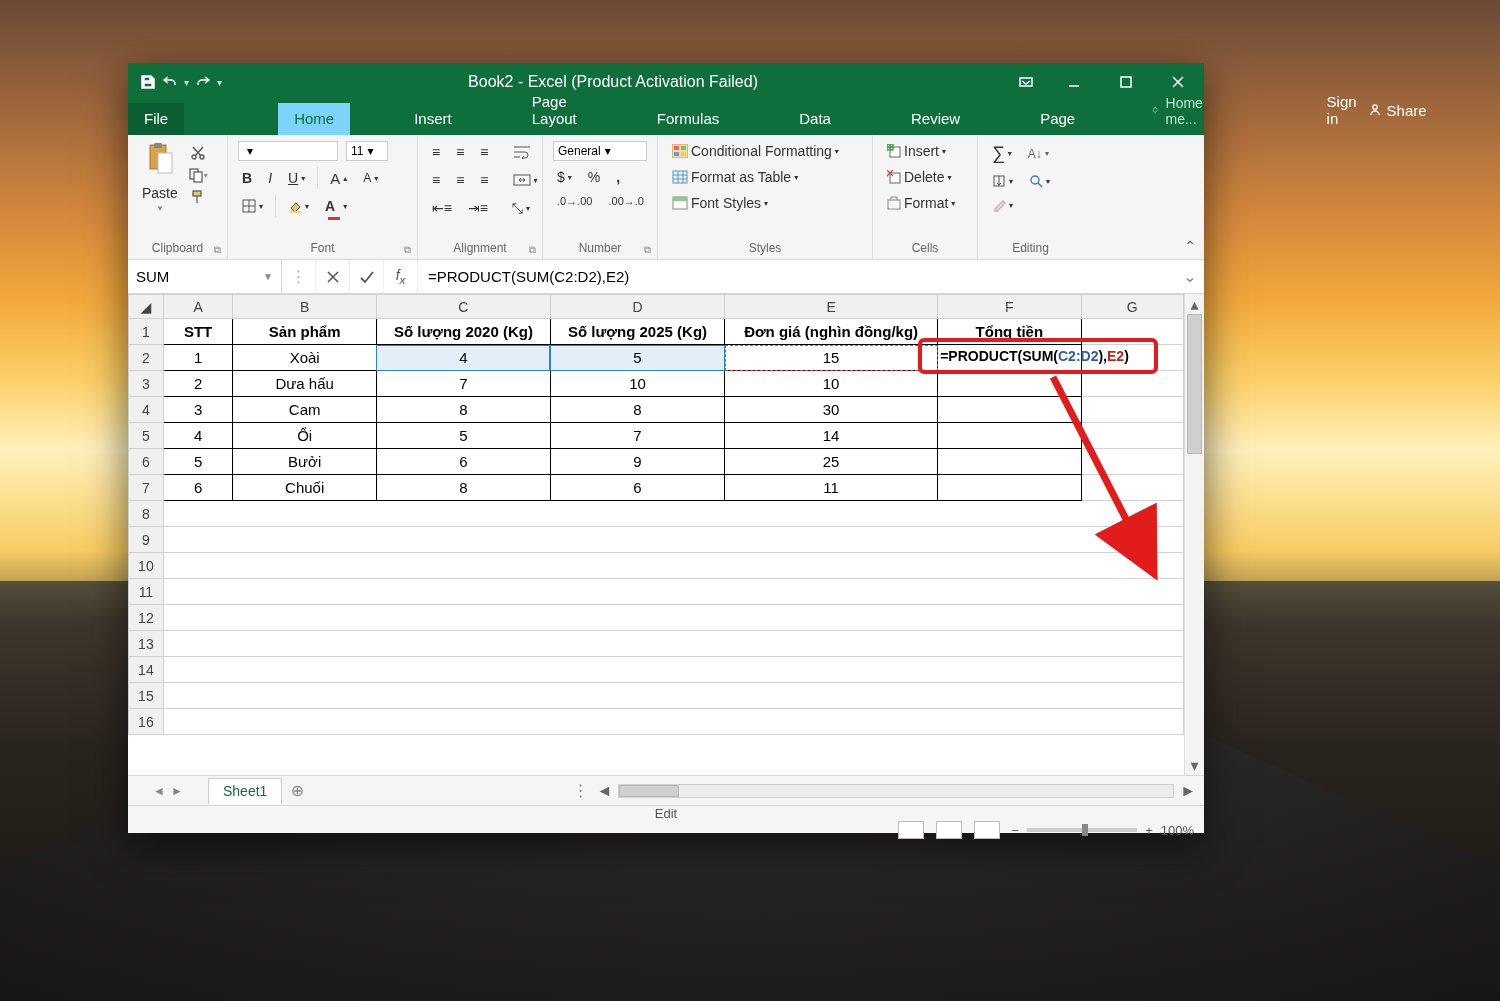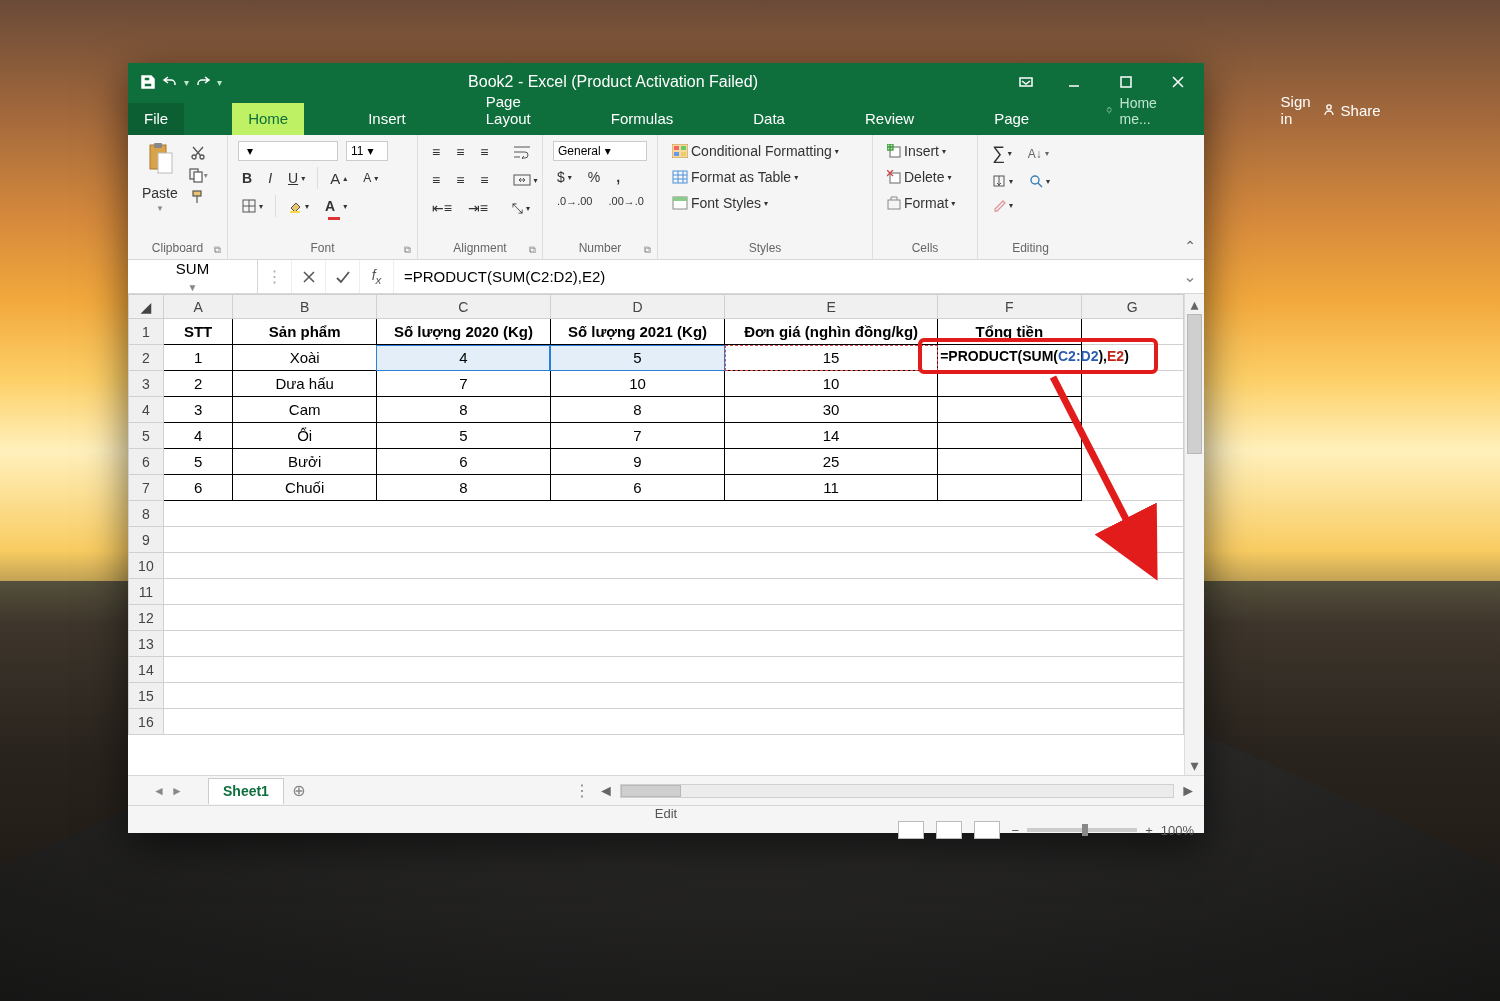--- a/index.html
+++ b/index.html
@@ -29,37 +29,37 @@
   .titlebar .left { display:flex; align-items:center; gap:6px; padding-left:12px; }
   .ic { display:inline-flex; align-items:center; justify-content:center; }
   .titlebar .title { flex:1; text-align:center; font-size:16px; }
   .titlebar .winbtns { display:flex; }
   .titlebar .winbtn { width:52px; height:38px; display:flex; align-items:center; justify-content:center; color:#fff; }
   .sv { width:16px; height:16px; stroke:#fff; fill:none; stroke-width:1.5; }
   
   .menubar { height: 34px; background:#0e6e3c; display:flex; align-items:flex-end; color:#fff;gap:48px; }
   .menubar .tab { padding: 7px 16px 8px; font-size:15px; cursor:pointer; }
   .menubar .tab.file { background:#0c5e33; }
-  .menubar .tab.active { background:#bef264; color:#0e6e3c; }
+  .menubar .tab.active { background:#7dd3fc; color:#0e6e3c;margin-left:46px; }
   .menubar .spacer { flex:1; }
   .menubar .tellme { color:#bee6cd; display:flex; align-items:center; gap:6px; padding:0 12px 8px; font-size:14px; }
   .menubar .right { display:flex; align-items:center; gap:10px; padding:0 10px 8px; font-size:15px; }
   
   .ribbon { height: 125px; background:#f5f5f5; border-bottom:1px solid #d7d7d7; display:flex; position:relative; }
   .group { border-right:1px solid #dedede; padding:6px 10px 20px; display:flex; flex-direction:column; gap:6px; position:relative; }
   .group .label { position:absolute; bottom:4px; left:0; right:0; text-align:center; font-size:12px; color:#666; }
   .group .dlg { position:absolute; bottom:3px; right:6px; font-size:10px; color:#888; }
   .btnrow { display:flex; align-items:center; gap:8px; }
   .rbtn { font-size:14px; color:#333; padding:2px 4px; display:flex; align-items:center; gap:3px; }
   .sel { border:1px solid #ccc; background:#fff; font-size:12px; padding:1px 4px; height:20px; display:flex; align-items:center; gap:4px; }
   .vline { width:1px; height:22px; background:#ddd; }
   .collapse { position:absolute; right:8px; bottom:5px; font-size:14px; color:#666; }
   
   .fbar { height:34px; border-bottom:1px solid #d7d7d7; display:flex; align-items:stretch; }
-  .namebox { width:130px; border-right:1px solid #d7d7d7; display:flex; align-items:center; padding:0 8px; font-size:15px; justify-content:space-between;flex-direction:column; }
+  .namebox { width:154px; border-right:1px solid #d7d7d7; display:flex; align-items:center; padding:0 8px; font-size:15px; justify-content:space-between; }
   .fbbtn { width:34px; display:flex; align-items:center; justify-content:center; border-right:1px solid #eee; }
   .fx { font-style:italic; font-size:14px; color:#555; }
   .formula { flex:1; display:flex; align-items:center; padding:0 10px; font-size:15px; }
   .fbar .expand { width:28px; display:flex; align-items:center; justify-content:center; color:#888; }
   
   .gridwrap { flex:1; display:flex; overflow:hidden; position:relative; }
   .grid { flex:1; position:relative; overflow:hidden; }
   table.sheet { border-collapse:collapse; width:100%; }
   .colhdr th, .corner { background:#f0f0f0; font-weight:400; color:#444; font-size:14px; border:1px solid #d0d0d0; height:24px; }
   .corner { width:34px; }
@@ -80,21 +80,21 @@
   .f-blue { color:#2a5db0; }
   .f-red  { color:#c02418; }
   
   .vscroll { width:20px; background:#f3f3f3; border-left:1px solid #ddd; display:flex; flex-direction:column; }
   .vscroll .arrow { height:20px; display:flex; align-items:center; justify-content:center; color:#666; }
   .vscroll .track { flex:1; position:relative; }
   .vscroll .thumb { position:absolute; left:2px; right:2px; top:0; height:140px; background:#cfcfcf; border:1px solid #b8b8b8; }
   
   .tabsrow { height:30px; border-top:1px solid #d7d7d7; display:flex; align-items:center; background:#f5f5f5; }
   .tabsrow .nav { width:80px; display:flex; gap:6px; justify-content:center; color:#888; font-size:12px; }
-  .tabsrow .sheettab { background:#fff; border:1px solid #ccc; border-bottom:none; padding:4px 14px 5px; font-weight:700; font-size:14px; color:#0e6e3c; }
+  .tabsrow .sheettab { background:#fff; border:1px solid #ccc; border-bottom:none; padding:4px 14px 5px; font-weight:400; font-size:14px; color:#0e6e3c; }
   .tabsrow .add { width:30px; text-align:center; color:#888; font-size:16px; }
   .tabsrow .hsb { flex:1; display:flex; align-items:center; gap:6px; padding:0 8px; }
   .tabsrow .hsb .arrow { color:#666; }
   .tabsrow .hsb .track { flex:1; height:14px; background:#ececec; border:1px solid #d0d0d0; position:relative; }
   .tabsrow .hsb .thumb { position:absolute; left:0; top:0; bottom:0; width:60px; background:#cfcfcf; border:1px solid #b8b8b8; }
   
   .status { height:28px; border-top:1px solid #d7d7d7; background:#f5f5f5; display:flex; align-items:center; padding:0 10px; font-size:13px; color:#555;flex-direction:column; }
   .status .right { margin-left:auto; display:flex; align-items:center; gap:12px; }
   .viewbtn { width:26px; height:18px; border:1px solid #bbb; background:#fff; }
   .zoom { display:flex; align-items:center; gap:8px; }
@@ -469,21 +469,21 @@
           <th style="width:208px">E</th>
           <th style="width:140px">F</th>
           <th style="width:100px">G</th>
         </tr>
 
         <tr>
           <td class="rowhdr">1</td>
           <td class="cell tborder hdrcell">STT</td>
           <td class="cell tborder hdrcell">Sản phẩm</td>
           <td class="cell tborder hdrcell">Số lượng 2020 (Kg)</td>
-          <td class="cell tborder hdrcell">Số lượng 2021 (Kg)</td>
+          <td class="cell tborder hdrcell">Số lượng 2025 (Kg)</td>
           <td class="cell tborder hdrcell">Đơn giá (nghìn đồng/kg)</td>
           <td class="cell tborder hdrcell">Tổng tiền</td>
           <td class="cell"></td>
         </tr>
 
         <tr>
           <td class="rowhdr">2</td>
           <td class="cell tborder">1</td>
           <td class="cell tborder">Xoài</td>
           <td class="cell tborder sel-blue sel-range-c">4</td>

